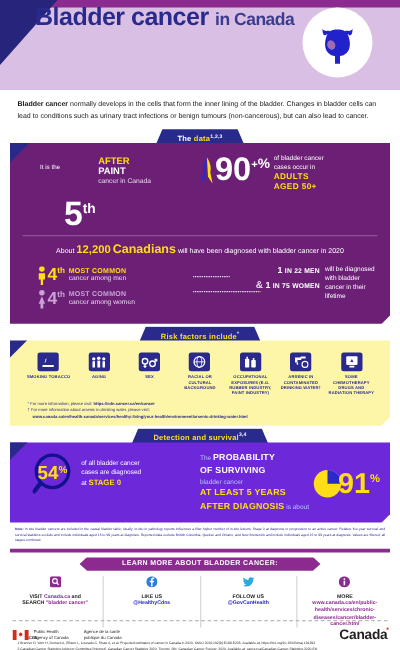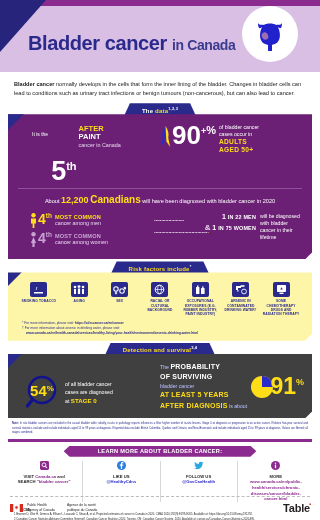--- a/index.html
+++ b/index.html
@@ -21,21 +21,21 @@
     position:absolute; top:0; left:0; width:100%; height:6px;
     background:#8c2b8f;
   }
   .header .corner {
     position:absolute; top:0; left:0;
     width:0; height:0;
     border-top:52px solid #26247b;
     border-right:46px solid transparent;
   }
   .header .title {
-    position:absolute; left:28px; top:32px;
+    position:absolute; left:28px; top:3px;
     font-size:20px; font-weight:bold; color:#2a2a8c;
     letter-spacing:-0.4px; white-space:nowrap;
   }
   .header .title .suffix {
     font-size:14px; color:#3b3b8f; font-weight:bold;
   }
   .bladder-badge {
     position:absolute; right:22px; top:6px;
     width:56px; height:56px; border-radius:50%;
     background:#ffffff;
@@ -142,24 +142,24 @@
   }
   .risk-label {
     font-size:3.3px; font-weight:bold; color:#2a2a8c;
     line-height:1.25; letter-spacing:0.1px;
   }
   .risk-notes { margin-top:5px; padding-left:6px; font-size:3.3px; color:#2a2a8c; line-height:1.5; }
   .risk-notes b { font-weight:bold; }
 
   
   .det-panel {
-    margin:0 8px; background:#404040; color:#ffffff; position:relative;
+    margin:0 8px; background:#6d28d9; color:#ffffff; position:relative;
     padding:8px 8px 7px 8px;
     clip-path:polygon(0 0, 100% 0, 100% calc(100% - 7px), calc(100% - 7px) 100%, 0 100%);
-    display:flex; align-items:flex-end;
+    display:flex; align-items:flex-start;
   }
   .det-panel::before {
     content:""; position:absolute; left:0; top:0;
     width:0; height:0;
     border-top:14px solid #2a2a8c;
     border-right:14px solid transparent;
   }
   .det-left { width:50%; display:flex; align-items:center; padding-left:10px; }
   .mag { position:relative; width:36px; height:36px; flex:none; }
   .det-l-txt { font-size:5.2px; line-height:1.45; margin-left:3px; }
@@ -582,16 +582,16 @@
           <span>Public Health</span><br>
           <span>Agency of Canada</span>
         </span>
         <span>
           <span>Agence de la santé</span><br>
           <span>publique du Canada</span>
         </span>
       </div>
     </div>
     <div class="wordmark">
-      <span>Table</span><span class="mapleflag">▪</span>
+      <span>Canada</span><span class="mapleflag">▪</span>
     </div>
   </div>
 </div>
 
 </body></html>

